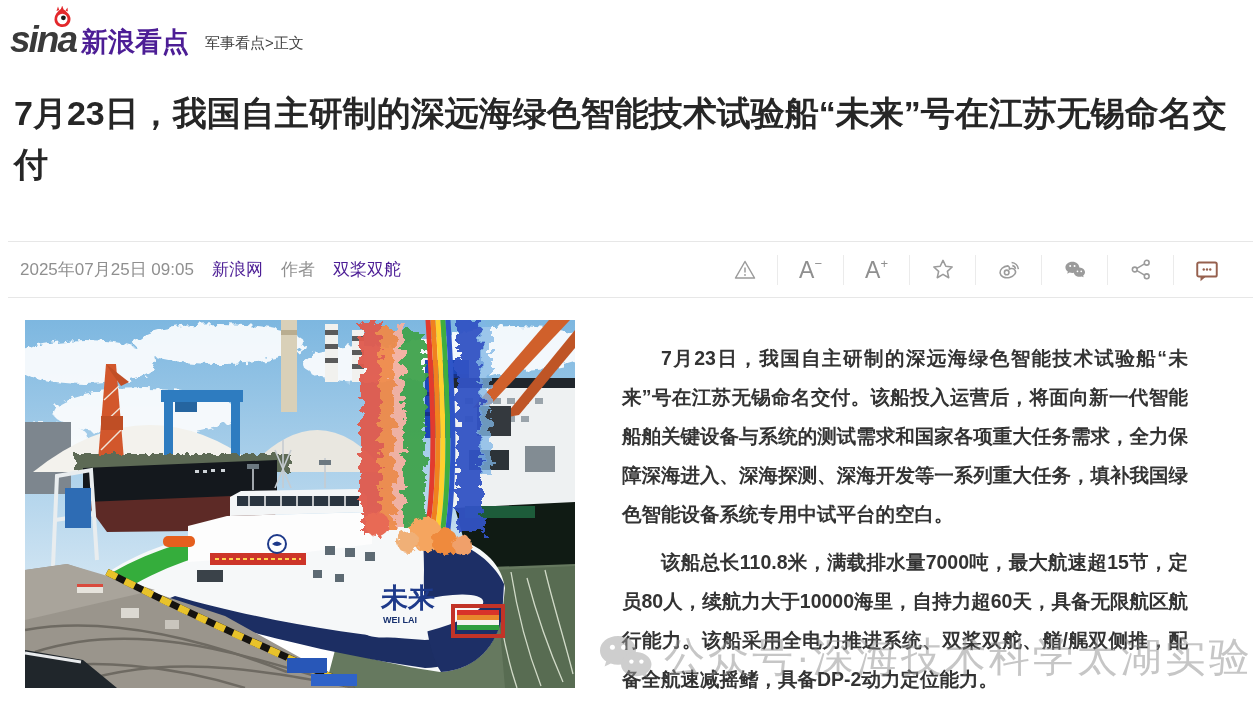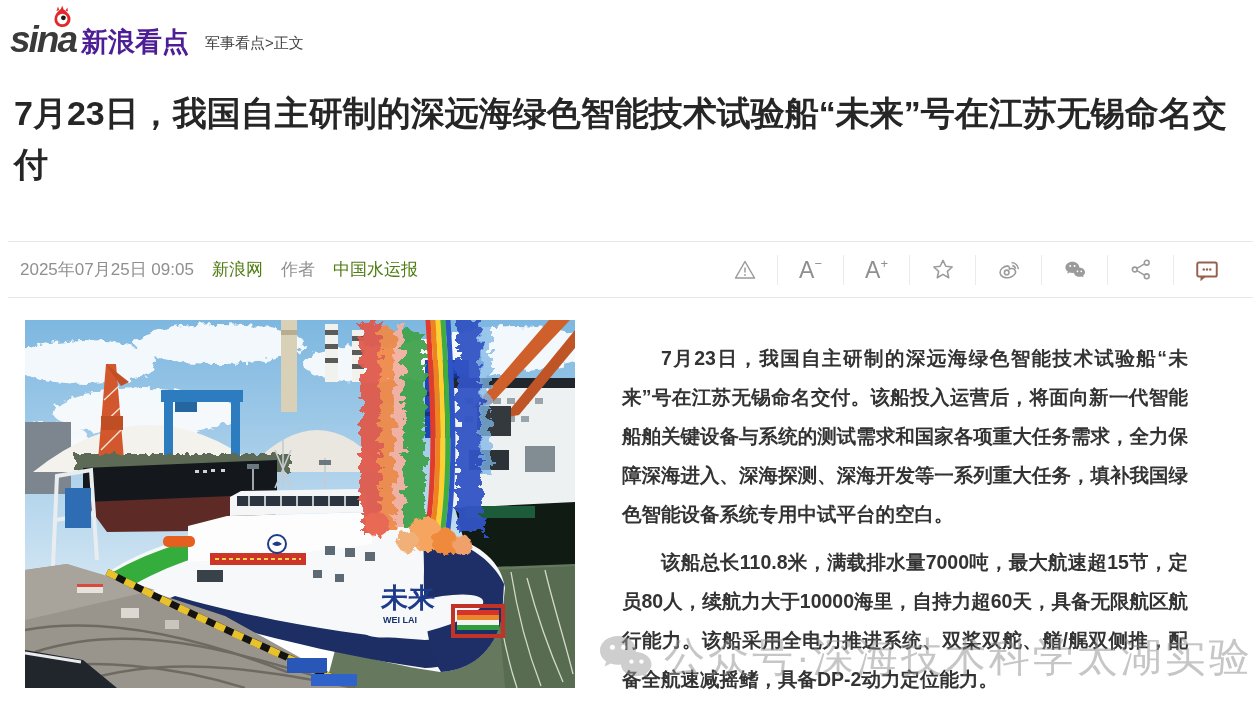--- a/index.html
+++ b/index.html
@@ -26,21 +26,21 @@
     font-size:34px;line-height:51px;font-weight:700;color:#262626;
   }
 
   
   .meta-bar{
     position:absolute;top:241px;left:8px;width:1253px;height:57px;
     border-top:1px solid #e7e7e7;border-bottom:1px solid #e7e7e7;
     display:flex;align-items:center;box-sizing:border-box;
   }
   .meta-left{margin-left:12px;display:flex;align-items:center;gap:18px;font-size:17px;color:#8f8f8f;}
-  .meta-link{color:#4d7c0f;cursor:pointer;}
+  .meta-link{color:#4c1d95;cursor:pointer;}
   .toolbar{margin-left:auto;margin-right:22px;display:flex;align-items:center;}
   .tool{width:65px;height:30px;display:flex;align-items:center;justify-content:center;cursor:pointer;}
   .tool + .tool{border-left:1px solid #ebebeb;}
   .tool svg{display:block;}
   .a-glyph{font-size:23px;color:#8f8f8f;font-weight:400;line-height:1;}
   .a-glyph sup{font-size:13px;vertical-align:10px;}
 
   
   .news-photo{position:absolute;left:25px;top:320px;width:550px;height:334px;margin:0;}
   .article-body{
@@ -81,21 +81,21 @@
     </nav>
   </header>
 
   <h1 class="article-title">7月23日，我国自主研制的深远海绿色智能技术试验船“未来”号在江苏无锡命名交付</h1>
 
   <div class="meta-bar">
     <div class="meta-left">
       <span>2025年07月25日 09:05</span>
       <span class="meta-link">新浪网</span>
       <span>作者</span>
-      <span class="meta-link">中国水运报</span>
+      <span class="meta-link">双桨双舵</span>
     </div>
 
     <div class="toolbar">
       <div class="tool">
         <svg width="26" height="24" viewBox="0 0 24 24" fill="none" stroke="#9b9b9b" stroke-width="1.5">
           <path d="M12 3.5 L21.5 20 H2.5 Z" stroke-linejoin="round"></path>
           <line x1="12" y1="9.5" x2="12" y2="14.5"></line>
           <circle cx="12" cy="17" r="0.9" fill="#9b9b9b" stroke="none"></circle>
         </svg>
       </div>

